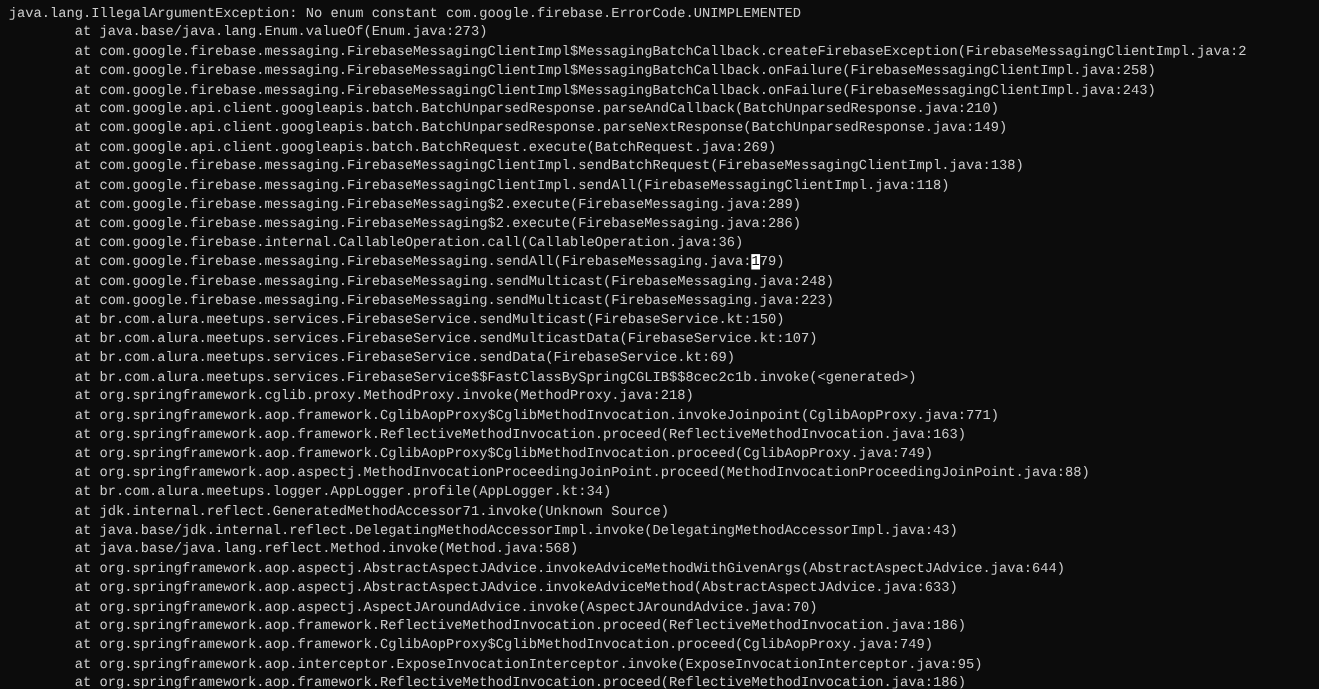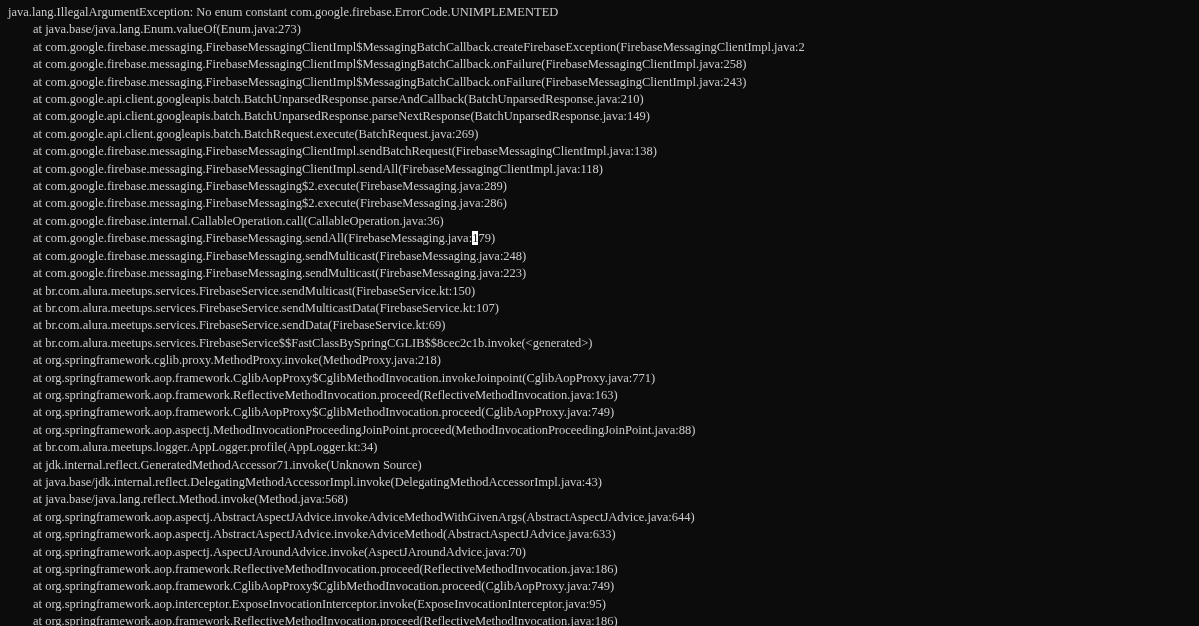--- a/index.html
+++ b/index.html
@@ -12,21 +12,21 @@
   }
   #terminal {
     font-family: Consolas, "Courier New", monospace;
     font-size: 12.5px;
     line-height: 17.4px;
     color: #cccccc;
     white-space: pre;
     padding: 4px 0 0 8px;
     letter-spacing: 0;
   }
-  .line { display: block; font-family: Liberation Serif, serif; }
+  .line { display: block; }
   .sel {
     background: #ffffff;
     color: #0c0c0c;
   }
 </style>
 </head>
 <body>
 
 <div id="terminal"><span class="line">java.lang.IllegalArgumentException: No enum constant com.google.firebase.ErrorCode.UNIMPLEMENTED</span><span class="line">        at java.base/java.lang.Enum.valueOf(Enum.java:273)</span><span class="line">        at com.google.firebase.messaging.FirebaseMessagingClientImpl$MessagingBatchCallback.createFirebaseException(FirebaseMessagingClientImpl.java:2</span><span class="line">        at com.google.firebase.messaging.FirebaseMessagingClientImpl$MessagingBatchCallback.onFailure(FirebaseMessagingClientImpl.java:258)</span><span class="line">        at com.google.firebase.messaging.FirebaseMessagingClientImpl$MessagingBatchCallback.onFailure(FirebaseMessagingClientImpl.java:243)</span><span class="line">        at com.google.api.client.googleapis.batch.BatchUnparsedResponse.parseAndCallback(BatchUnparsedResponse.java:210)</span><span class="line">        at com.google.api.client.googleapis.batch.BatchUnparsedResponse.parseNextResponse(BatchUnparsedResponse.java:149)</span><span class="line">        at com.google.api.client.googleapis.batch.BatchRequest.execute(BatchRequest.java:269)</span><span class="line">        at com.google.firebase.messaging.FirebaseMessagingClientImpl.sendBatchRequest(FirebaseMessagingClientImpl.java:138)</span><span class="line">        at com.google.firebase.messaging.FirebaseMessagingClientImpl.sendAll(FirebaseMessagingClientImpl.java:118)</span><span class="line">        at com.google.firebase.messaging.FirebaseMessaging$2.execute(FirebaseMessaging.java:289)</span><span class="line">        at com.google.firebase.messaging.FirebaseMessaging$2.execute(FirebaseMessaging.java:286)</span><span class="line">        at com.google.firebase.internal.CallableOperation.call(CallableOperation.java:36)</span><span class="line">        at com.google.firebase.messaging.FirebaseMessaging.sendAll(FirebaseMessaging.java:<span class="sel">1</span>79)</span><span class="line">        at com.google.firebase.messaging.FirebaseMessaging.sendMulticast(FirebaseMessaging.java:248)</span><span class="line">        at com.google.firebase.messaging.FirebaseMessaging.sendMulticast(FirebaseMessaging.java:223)</span><span class="line">        at br.com.alura.meetups.services.FirebaseService.sendMulticast(FirebaseService.kt:150)</span><span class="line">        at br.com.alura.meetups.services.FirebaseService.sendMulticastData(FirebaseService.kt:107)</span><span class="line">        at br.com.alura.meetups.services.FirebaseService.sendData(FirebaseService.kt:69)</span><span class="line">        at br.com.alura.meetups.services.FirebaseService$$FastClassBySpringCGLIB$$8cec2c1b.invoke(&lt;generated&gt;)</span><span class="line">        at org.springframework.cglib.proxy.MethodProxy.invoke(MethodProxy.java:218)</span><span class="line">        at org.springframework.aop.framework.CglibAopProxy$CglibMethodInvocation.invokeJoinpoint(CglibAopProxy.java:771)</span><span class="line">        at org.springframework.aop.framework.ReflectiveMethodInvocation.proceed(ReflectiveMethodInvocation.java:163)</span><span class="line">        at org.springframework.aop.framework.CglibAopProxy$CglibMethodInvocation.proceed(CglibAopProxy.java:749)</span><span class="line">        at org.springframework.aop.aspectj.MethodInvocationProceedingJoinPoint.proceed(MethodInvocationProceedingJoinPoint.java:88)</span><span class="line">        at br.com.alura.meetups.logger.AppLogger.profile(AppLogger.kt:34)</span><span class="line">        at jdk.internal.reflect.GeneratedMethodAccessor71.invoke(Unknown Source)</span><span class="line">        at java.base/jdk.internal.reflect.DelegatingMethodAccessorImpl.invoke(DelegatingMethodAccessorImpl.java:43)</span><span class="line">        at java.base/java.lang.reflect.Method.invoke(Method.java:568)</span><span class="line">        at org.springframework.aop.aspectj.AbstractAspectJAdvice.invokeAdviceMethodWithGivenArgs(AbstractAspectJAdvice.java:644)</span><span class="line">        at org.springframework.aop.aspectj.AbstractAspectJAdvice.invokeAdviceMethod(AbstractAspectJAdvice.java:633)</span><span class="line">        at org.springframework.aop.aspectj.AspectJAroundAdvice.invoke(AspectJAroundAdvice.java:70)</span><span class="line">        at org.springframework.aop.framework.ReflectiveMethodInvocation.proceed(ReflectiveMethodInvocation.java:186)</span><span class="line">        at org.springframework.aop.framework.CglibAopProxy$CglibMethodInvocation.proceed(CglibAopProxy.java:749)</span><span class="line">        at org.springframework.aop.interceptor.ExposeInvocationInterceptor.invoke(ExposeInvocationInterceptor.java:95)</span><span class="line">        at org.springframework.aop.framework.ReflectiveMethodInvocation.proceed(ReflectiveMethodInvocation.java:186)</span></div>
 

